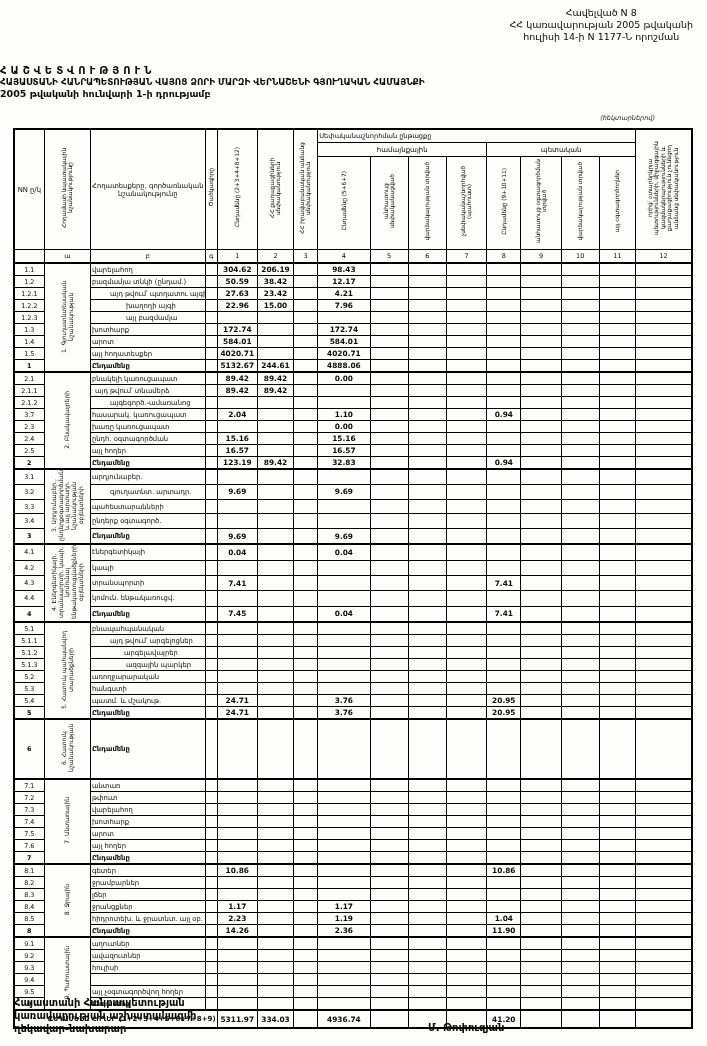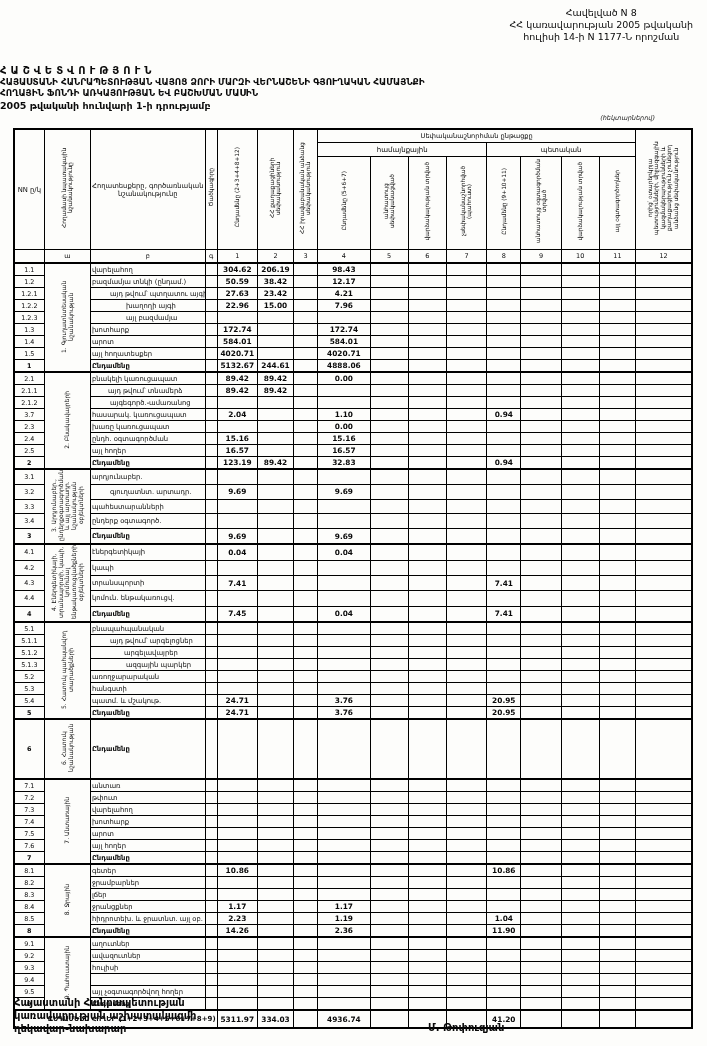--- a/index.html
+++ b/index.html
@@ -14,21 +14,21 @@
   .t3{font-size:8.8px;}
   .t4{font-size:9.5px;}
   .unit-note{position:absolute;top:114px;right:52px;font-style:italic;font-size:6.5px;color:#222;}
 
   table.land{position:absolute;top:128px;left:13px;width:680px;
              border-collapse:collapse;table-layout:fixed;}
   table.land th,table.land td{border:1px solid #000;padding:0 1px;overflow:hidden;
              vertical-align:middle;}
   table.land{border:2px solid #000;}
   thead th{font-weight:normal;}
-  .band{font-size:6.6px;height:12px;text-align:center;}
+  .band{font-size:6.6px;height:12px;text-align:left;}
   .h2 th{font-size:7px;height:13px;text-align:center;}
   .h3 th{height:88px;text-align:center;}
   .hrot{height:88px;text-align:center;}
   .rot{writing-mode:vertical-rl;transform:rotate(180deg);margin:0 auto;
        font-size:5.8px;line-height:1.12;max-height:100px;text-align:center;
        white-space:normal;display:inline-block;}
   .hname{font-size:6.8px;text-align:center;}
   .hnn{font-size:6.8px;text-align:center;}
   .h4 th{font-size:6.5px;height:12px;text-align:center;font-weight:normal;
          border-bottom:2px solid #000;}
@@ -53,21 +53,20 @@
 
   <div class="appendix">
     <div>Հավելված N 8</div>
     <div>ՀՀ կառավարության 2005 թվականի</div>
     <div>հուլիսի 14-ի N 1177-Ն որոշման</div>
   </div>
 
   <div class="titleblock">
     <div class="t1">ՀԱՇՎԵՏՎՈՒԹՅՈՒՆ</div>
     <div class="t2">ՀԱՅԱՍՏԱՆԻ ՀԱՆՐԱՊԵՏՈՒԹՅԱՆ ՎԱՅՈՑ ՁՈՐԻ ՄԱՐԶԻ ՎԵՐՆԱՇԵՆԻ ԳՅՈՒՂԱԿԱՆ ՀԱՄԱՅՆՔԻ</div>
-    <div class="t3">ՀՈՂԱՅԻՆ ՖՈՆԴԻ ԱՌԿԱՅՈՒԹՅԱՆ ԵՎ ԲԱՇԽՄԱՆ ՄԱՍԻՆ</div>
     <div class="t4">2005 թվականի հունվարի 1-ի դրությամբ</div>
   </div>
 
   <div class="unit-note">(հեկտարներով)</div>
 
   <table class="land">
     <colgroup>
       <col style="width:30px">
         <col style="width:46px">
         <col style="width:114px">
@@ -298,21 +297,21 @@
           <td class="num"></td>
           <td class="num"></td>
           <td class="num"></td>
           <td class="num"></td>
           <td class="num"></td>
           <td class="num"></td>
           <td class="num"></td>
         </tr>
         <tr>
           <td class="nn">2.1.1</td>
-          <td class="lbl" style="padding-left: 17px;">այդ թվում՝ տնամերձ</td>
+          <td class="lbl" style="padding-left: 4px;">այդ թվում՝ տնամերձ</td>
           <td class="nn"></td>
           <td class="num">89.42</td>
           <td class="num">89.42</td>
           <td class="num"></td>
           <td class="num"></td>
           <td class="num"></td>
           <td class="num"></td>
           <td class="num"></td>
           <td class="num"></td>
           <td class="num"></td>

